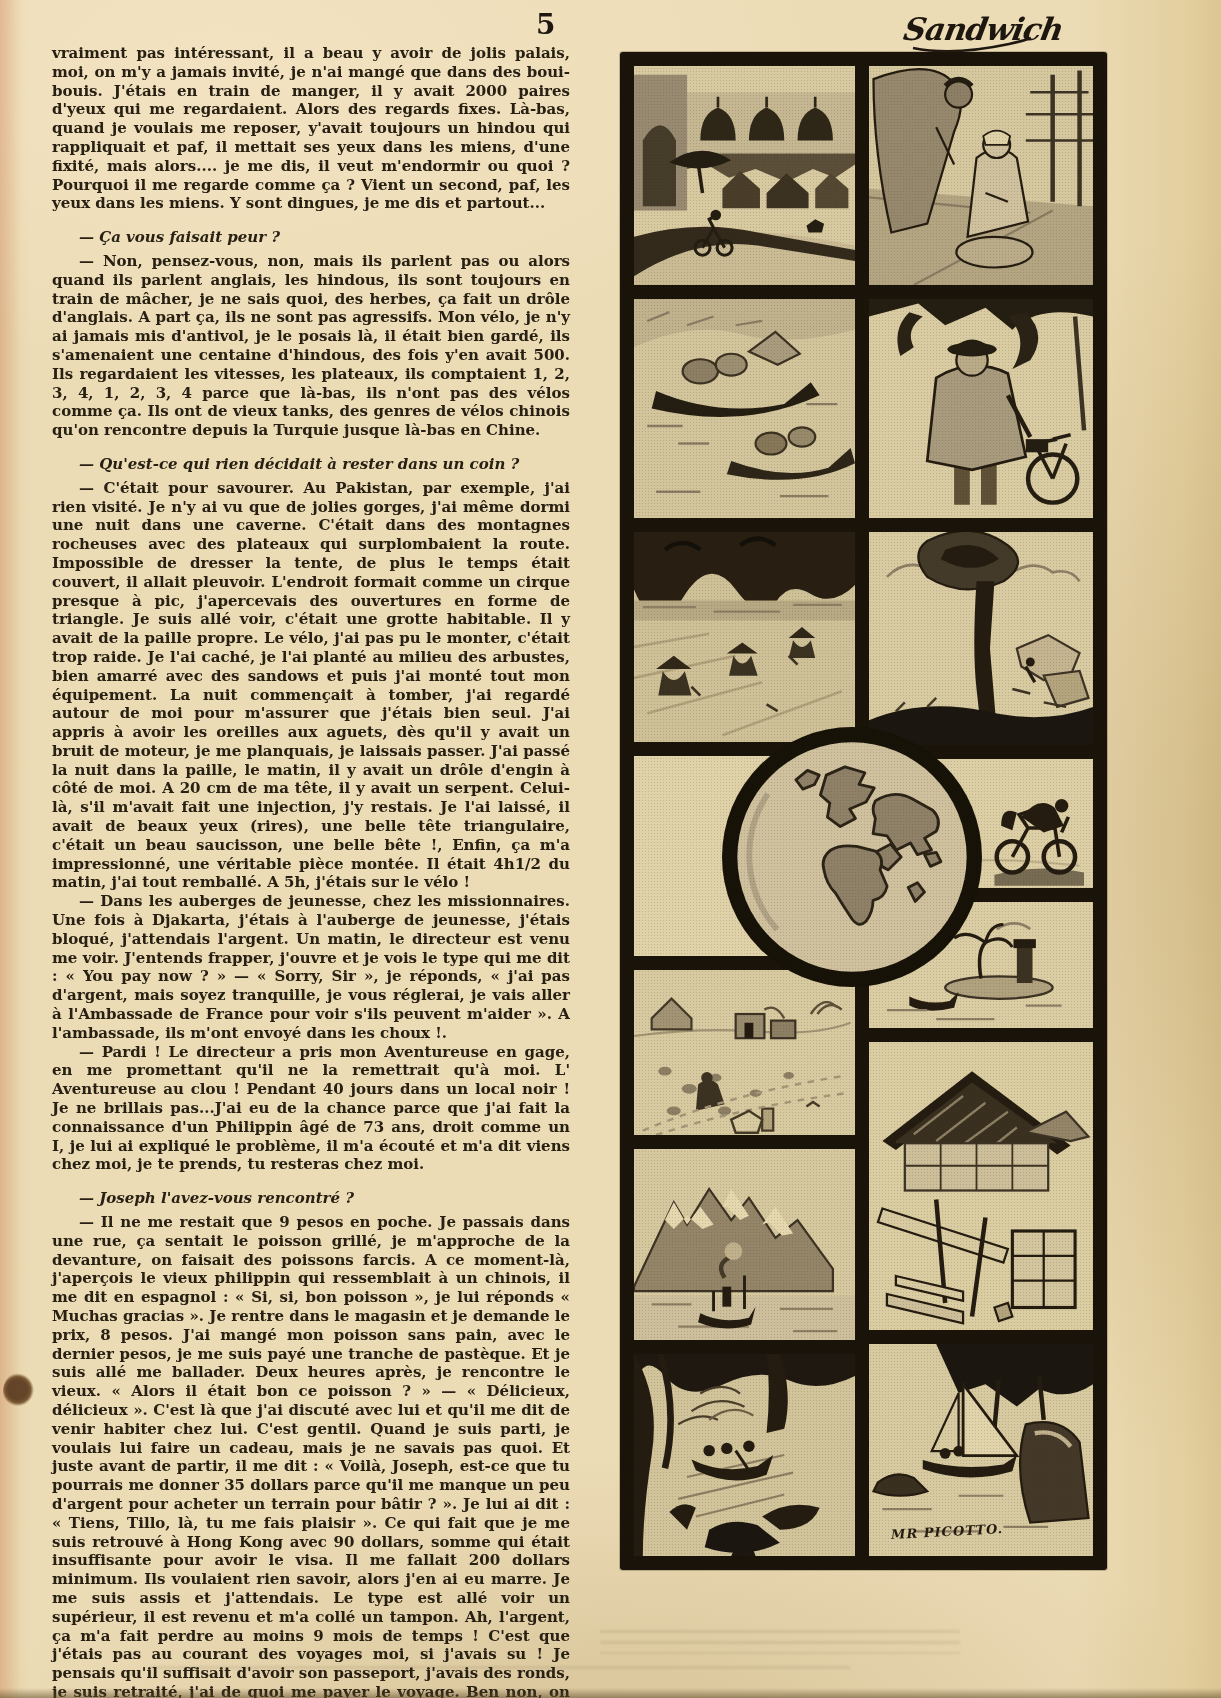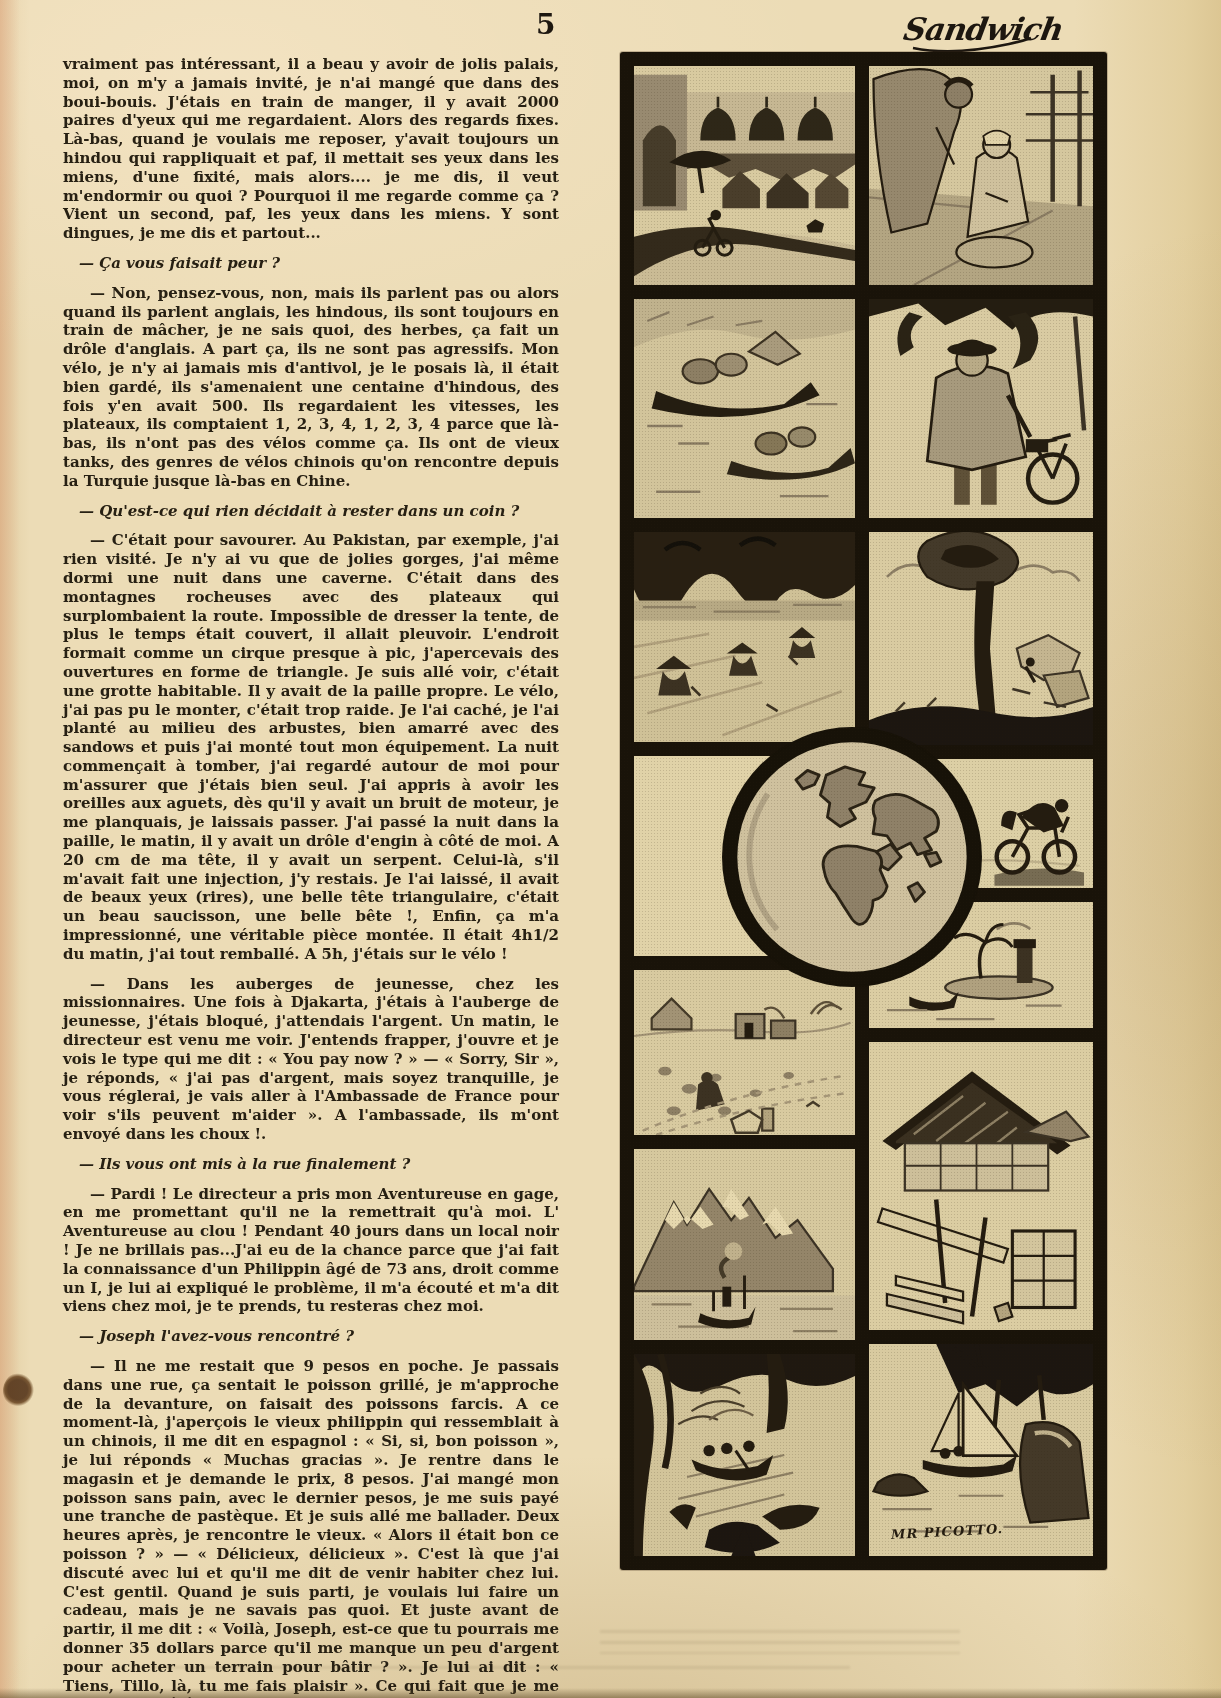--- a/index.html
+++ b/index.html
@@ -22,23 +22,23 @@
     background:radial-gradient(60% 55% at 42% 45%, #55351a 0 45%, #6d4a26 60%, rgba(109,74,38,0) 75%);
     border-radius:58% 42% 55% 45%/50% 60% 40% 50%;transform:rotate(-14deg);opacity:.9;}
   .ghost{position:absolute;opacity:.10;filter:blur(1.2px);background:repeating-linear-gradient(180deg,#5a4a2c 0 3px,transparent 3px 11px);}
   .g1{left:600px;top:1630px;width:360px;height:24px;}
   .g2{left:150px;top:1666px;width:700px;height:10px;}
 
   .pageno{position:absolute;left:536px;top:8px;font-size:28px;font-weight:bold;letter-spacing:1px;color:#1d1710;}
   .logo{position:absolute;left:903px;top:2px;width:160px;height:58px;}
 
   .col{position:absolute;left:52px;top:44px;width:518px;font-size:15px;line-height:18.8px;font-weight:bold;}
-  .para{margin:11px;text-align:justify;text-indent:27px;}
+  .para{margin:0;text-align:justify;text-indent:27px;}
   .p-continuation{text-indent:0;}
-  .p-question{font-style:italic;margin:8px 0 5px 0;}
+  .p-question{font-style:italic;margin:15px 0 5px 0;}
 
   .strip{position:absolute;left:620px;top:52px;width:487px;height:1518px;background:#191309;border-radius:3px;
     box-shadow:0 0 0 1px rgba(60,40,20,.25);}
   .strip::after{content:"";position:absolute;inset:0;border-radius:3px;pointer-events:none;
     background-image:radial-gradient(rgba(43,32,15,.16) .7px, rgba(0,0,0,0) .9px);background-size:3px 3px;}
   .panel{position:absolute;overflow:hidden;background:#dccea4;}
   .panel svg{position:absolute;inset:0;width:100%;height:100%;display:block;}
   .globe{position:absolute;left:104px;top:677px;width:256px;height:256px;border-radius:50%;
     background:#171208;box-shadow:0 0 0 2px #171208;}
   .globe svg{position:absolute;left:11px;top:11px;width:234px;height:234px;border-radius:50%;}
@@ -65,21 +65,20 @@
     </svg>
   </div>
 
   <div class="col">
       <p class="para p-continuation">vraiment pas intéressant, il a beau y avoir de jolis palais, moi, on m'y a jamais invité, je n'ai mangé que dans des boui-bouis. J'étais en train de manger, il y avait 2000 paires d'yeux qui me regardaient. Alors des regards fixes. Là-bas, quand je voulais me reposer, y'avait toujours un hindou qui rappliquait et paf, il mettait ses yeux dans les miens, d'une fixité, mais alors.... je me dis, il veut m'endormir ou quoi ? Pourquoi il me regarde comme ça ? Vient un second, paf, les yeux dans les miens. Y sont dingues, je me dis et partout...</p>
       <p class="para p-question">— Ça vous faisait peur ?</p>
       <p class="para p-answer">— Non, pensez-vous, non, mais ils parlent pas ou alors quand ils parlent anglais, les hindous, ils sont toujours en train de mâcher, je ne sais quoi, des herbes, ça fait un drôle d'anglais. A part ça, ils ne sont pas agressifs. Mon vélo, je n'y ai jamais mis d'antivol, je le posais là, il était bien gardé, ils s'amenaient une centaine d'hindous, des fois y'en avait 500. Ils regardaient les vitesses, les plateaux, ils comptaient 1, 2, 3, 4, 1, 2, 3, 4 parce que là-bas, ils n'ont pas des vélos comme ça. Ils ont de vieux tanks, des genres de vélos chinois qu'on rencontre depuis la Turquie jusque là-bas en Chine.</p>
       <p class="para p-question">— Qu'est-ce qui rien décidait à rester dans un coin ?</p>
       <p class="para p-answer">— C'était pour savourer. Au Pakistan, par exemple, j'ai rien visité. Je n'y ai vu que de jolies gorges, j'ai même dormi une nuit dans une caverne. C'était dans des montagnes rocheuses avec des plateaux qui surplombaient la route. Impossible de dresser la tente, de plus le temps était couvert, il allait pleuvoir. L'endroit formait comme un cirque presque à pic, j'apercevais des ouvertures en forme de triangle. Je suis allé voir, c'était une grotte habitable. Il y avait de la paille propre. Le vélo, j'ai pas pu le monter, c'était trop raide. Je l'ai caché, je l'ai planté au milieu des arbustes, bien amarré avec des sandows et puis j'ai monté tout mon équipement. La nuit commençait à tomber, j'ai regardé autour de moi pour m'assurer que j'étais bien seul. J'ai appris à avoir les oreilles aux aguets, dès qu'il y avait un bruit de moteur, je me planquais, je laissais passer. J'ai passé la nuit dans la paille, le matin, il y avait un drôle d'engin à côté de moi. A 20 cm de ma tête, il y avait un serpent. Celui-là, s'il m'avait fait une injection, j'y restais. Je l'ai laissé, il avait de beaux yeux (rires), une belle tête triangulaire, c'était un beau saucisson, une belle bête !, Enfin, ça m'a impressionné, une véritable pièce montée. Il était 4h1/2 du matin, j'ai tout remballé. A 5h, j'étais sur le vélo !</p>
       <p class="para p-answer">— Dans les auberges de jeunesse, chez les missionnaires. Une fois à Djakarta, j'étais à l'auberge de jeunesse, j'étais bloqué, j'attendais l'argent. Un matin, le directeur est venu me voir. J'entends frapper, j'ouvre et je vois le type qui me dit : « You pay now ? » — « Sorry, Sir », je réponds, « j'ai pas d'argent, mais soyez tranquille, je vous réglerai, je vais aller à l'Ambassade de France pour voir s'ils peuvent m'aider ».  A l'ambassade, ils m'ont envoyé dans les choux !.</p>
-      <p class="para p-question">— Ils vous ont mis à la rue finalement ?</p>
       <p class="para p-answer">— Pardi ! Le directeur a pris mon Aventureuse en gage, en me promettant qu'il ne la remettrait qu'à moi. L' Aventureuse au clou ! Pendant 40 jours dans un local noir ! Je ne brillais pas...J'ai eu de la chance parce que j'ai fait la connaissance d'un Philippin âgé de 73 ans, droit comme un I, je lui ai expliqué le problème, il m'a écouté et m'a dit viens chez moi, je te prends, tu resteras chez moi.</p>
       <p class="para p-question">— Joseph l'avez-vous rencontré ?</p>
       <p class="para p-answer">— Il ne me restait que 9 pesos en poche. Je passais dans une rue, ça sentait le poisson grillé, je m'approche de la devanture, on faisait des poissons farcis. A ce moment-là, j'aperçois le vieux philippin qui ressemblait à un chinois, il me dit en espagnol : « Si, si, bon poisson », je lui réponds « Muchas gracias ». Je rentre dans le magasin et je demande le prix, 8 pesos. J'ai mangé mon poisson sans pain, avec le dernier pesos, je me suis payé une tranche de pastèque. Et je suis allé me ballader. Deux heures après, je rencontre le vieux. « Alors il était bon ce poisson ? » — « Délicieux, délicieux ». C'est là que j'ai discuté avec lui et qu'il me dit de venir habiter chez lui. C'est gentil. Quand je suis parti, je voulais lui faire un cadeau, mais je ne savais pas quoi. Et juste avant de partir, il me dit : « Voilà, Joseph, est-ce que tu pourrais me donner 35 dollars parce qu'il me manque un peu d'argent pour acheter un terrain pour bâtir ? ». Je lui ai dit : « Tiens, Tillo, là, tu me fais plaisir ». Ce qui fait que je me suis retrouvé à Hong Kong avec 90 dollars, somme qui était insuffisante pour avoir le visa. Il me fallait 200 dollars minimum. Ils voulaient rien savoir, alors j'en ai eu marre. Je me suis assis et j'attendais. Le type est allé voir un supérieur, il est revenu et m'a collé un tampon. Ah, l'argent, ça m'a fait perdre au moins 9 mois de temps ! C'est que j'étais pas au courant des voyages moi, si j'avais su ! Je pensais qu'il suffisait d'avoir son passeport, j'avais des ronds, je suis retraité, j'ai de quoi me payer le voyage. Ben non, on ne peut pas. C'est incroyable ! Le mieux, c'était d'avoir la carte de l'Américan Express. Mais nous, on n'était pas au courant, moi je pensais qu'on faisait un tour du monde comme ça.</p>
     </div>
 
   <div class="strip">
 
     <div class="panel" style="left:14px;top:14px;width:221px;height:219px" title="Indian street with mosque domes, market stalls and a cyclist">
       <svg viewBox="0 0 100 100" preserveAspectRatio="none">
         <rect width="100" height="100" fill="#d8caa0"></rect>

